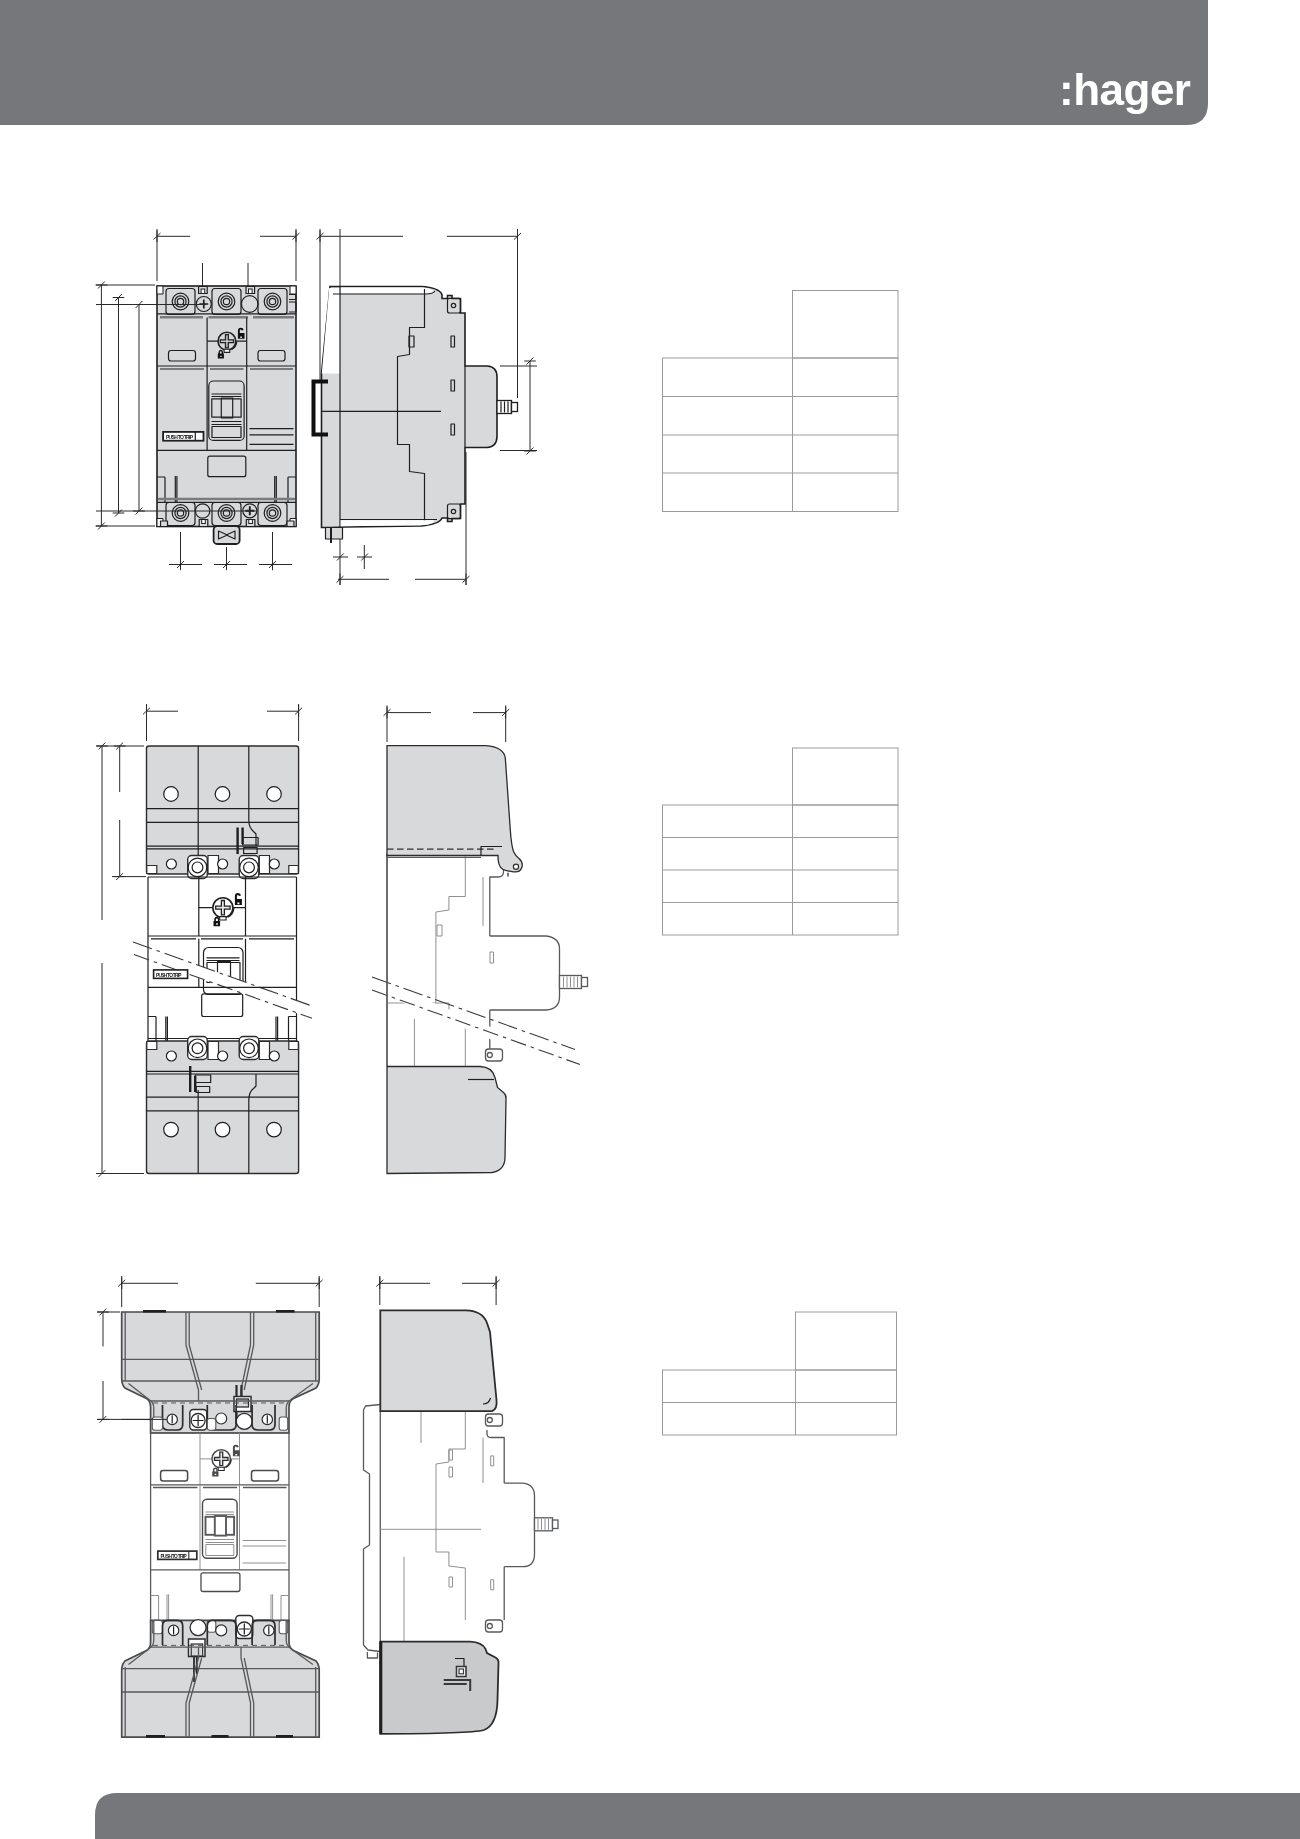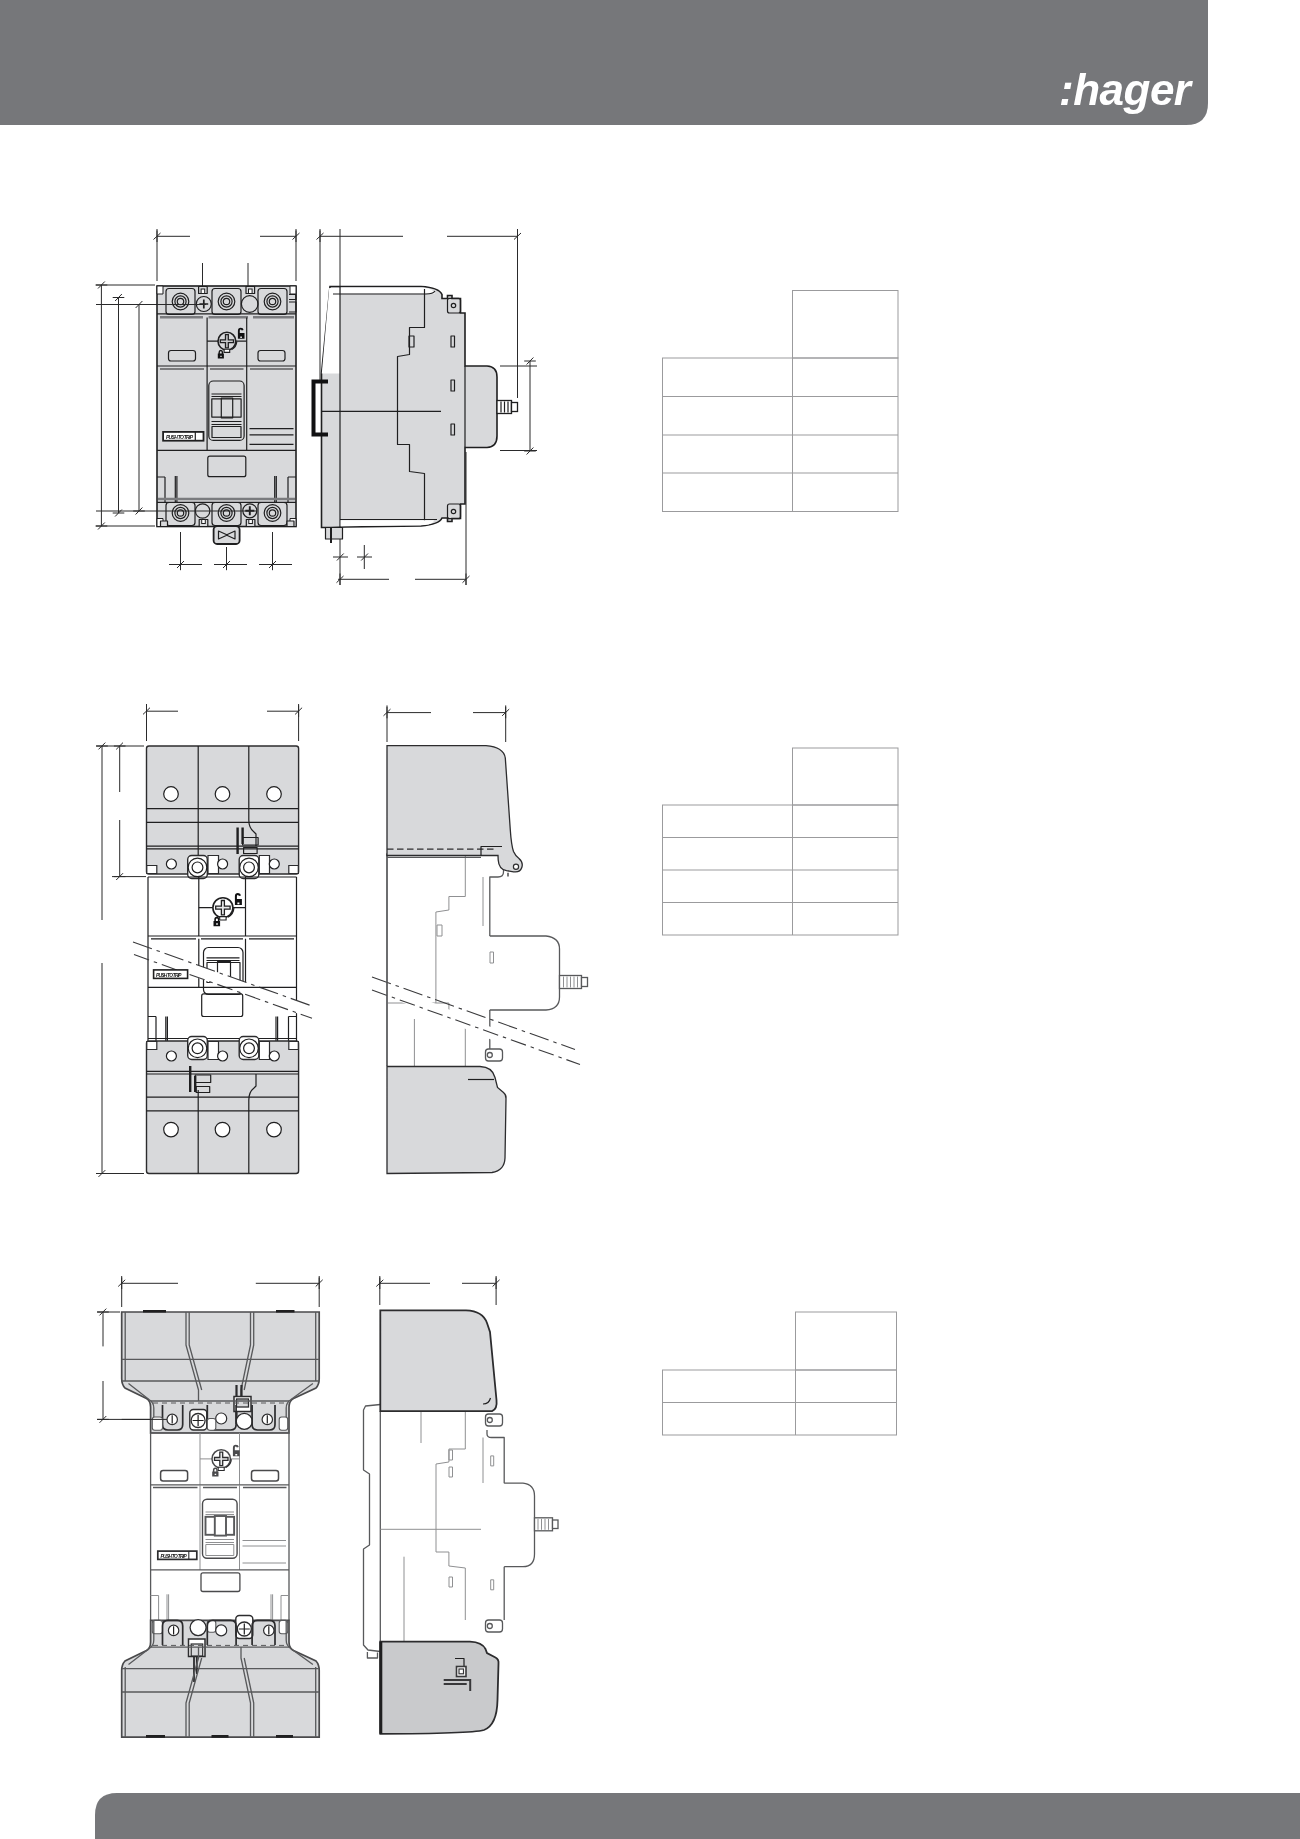--- a/index.html
+++ b/index.html
@@ -1,17 +1,17 @@
 <!DOCTYPE html>
 <html><head>
 <meta charset="utf-8">
 <style>
 html,body{margin:0;padding:0;background:#ffffff;}
 #page{position:relative;width:1300px;height:1839px;background:#ffffff;overflow:hidden;
-  font-family:"Liberation Sans", sans-serif;font-style:italic;}
+  font-family:"Liberation Sans", sans-serif;}
 svg{position:absolute;left:0;top:0;}
 </style>
 </head>
 <body>
 <div id="page">
 <svg width="1300" height="1839" viewBox="0 0 1300 1839">
 <defs>
 <style>
 .ln{stroke:#1f1f20;stroke-width:1.2;fill:none;stroke-linecap:butt;stroke-linejoin:round;}
 .ln2{stroke:#1f1f20;stroke-width:2.2;fill:none;stroke-linejoin:round;}

